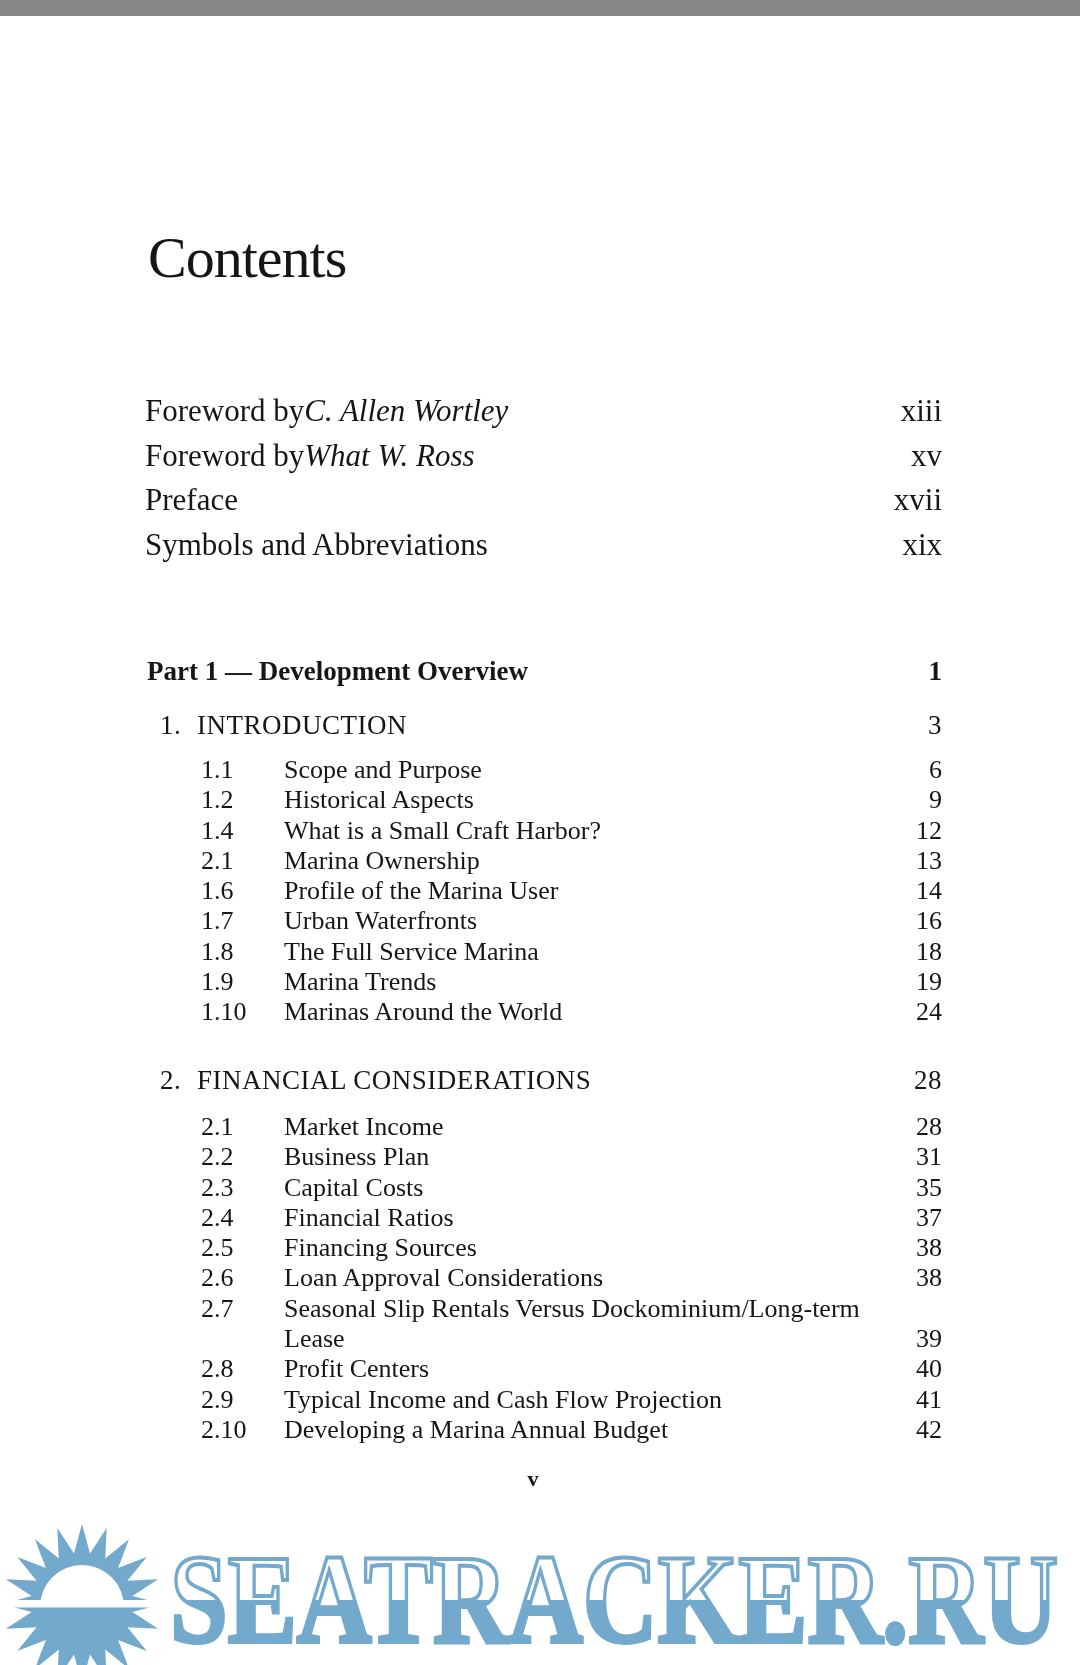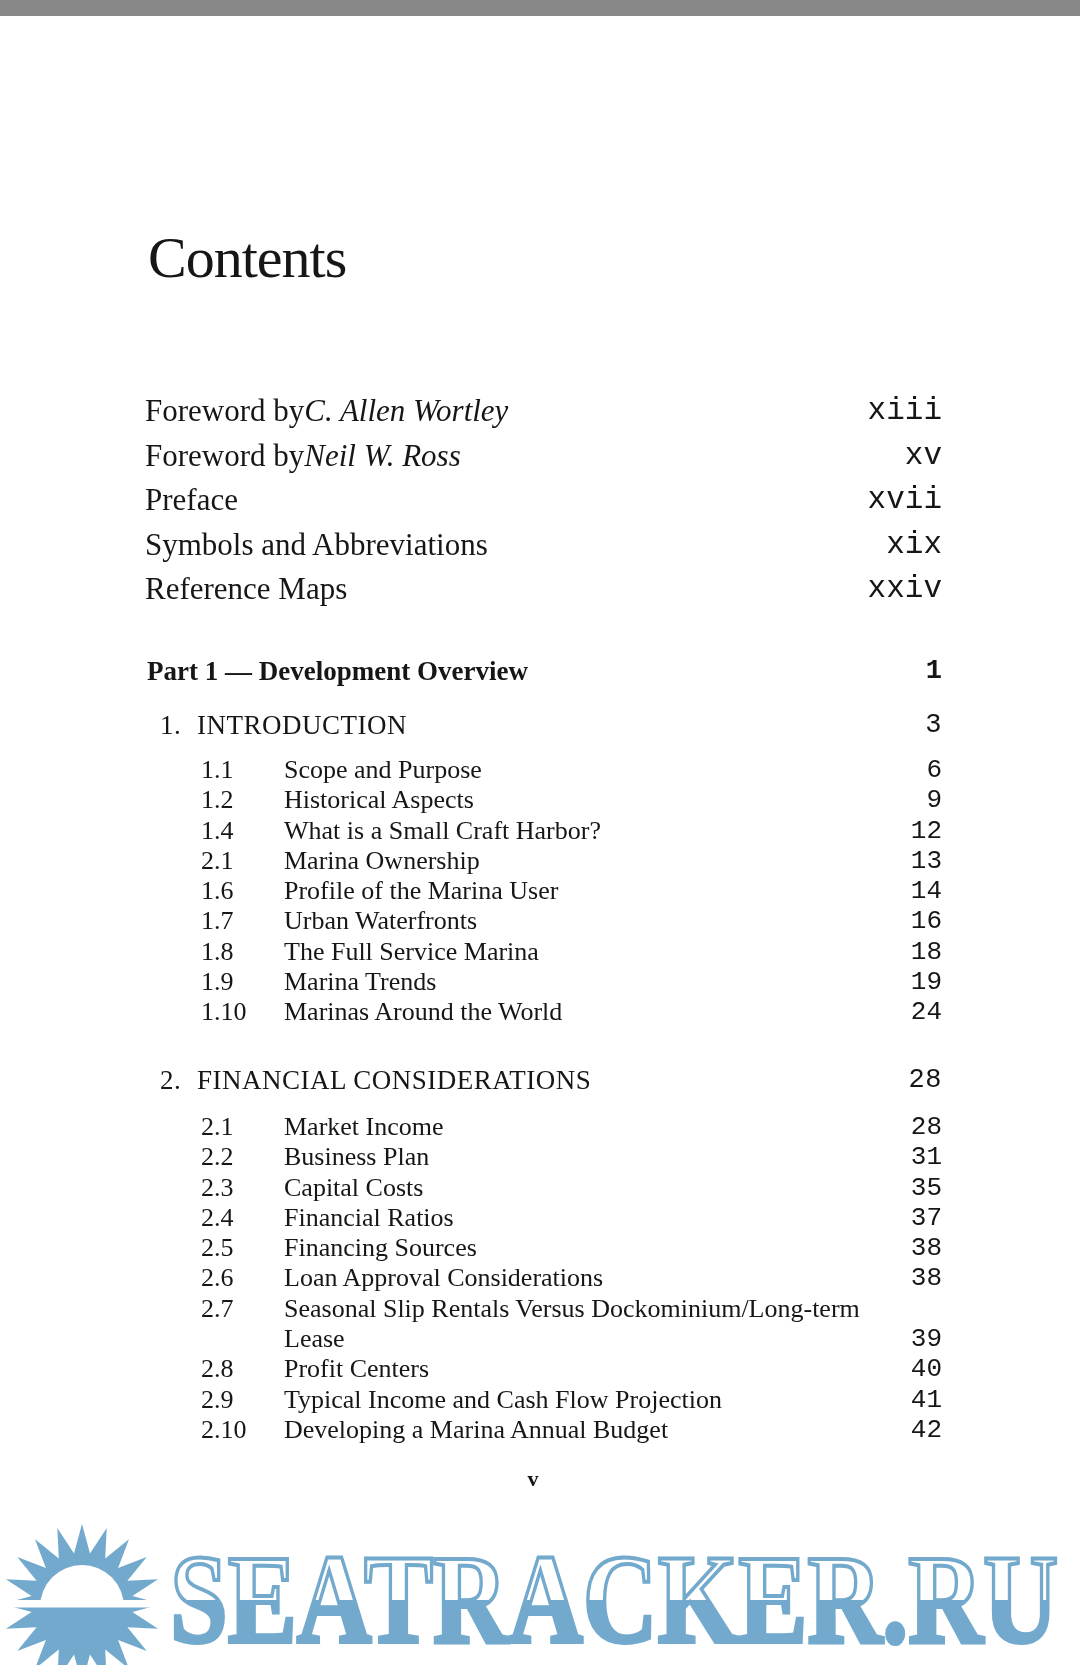--- a/index.html
+++ b/index.html
@@ -10,21 +10,21 @@
     color:#161616;
   }
   .page-title{
     position:absolute;left:148px;top:213px;
     font-size:58px;line-height:1;letter-spacing:-1px;font-weight:normal;margin:0;
   }
   
   .front-matter{position:absolute;left:145px;top:379px;width:797px;}
   .fm-row{display:flex;align-items:flex-start;height:44.6px;font-size:31px;line-height:1.05;}
   .fm-row .it{font-style:italic;}
-  .pg{margin-left:auto;text-align:right;min-width:44px;white-space:nowrap;font-family:Liberation Mono, monospace;}
+  .pg{margin-left:auto;text-align:right;min-width:44px;white-space:nowrap;}
   
   .part-row{
     position:absolute;left:147px;top:641px;width:795px;
     display:flex;font-size:27px;font-weight:bold;line-height:1.1;justify-content:space-between;
   }
   
   .chapter-row{
     position:absolute;display:flex;font-size:27px;line-height:1.1;letter-spacing:.5px;
   }
   .chapter-row .num{flex:none;width:37px;}
@@ -55,41 +55,36 @@
 
   <div class="front-matter">
   <div class="fm-row">
     <span>Foreword by </span>
     <span class="it">C. Allen Wortley</span>
     <span class="pg">xiii</span>
   </div>
 
   <div class="fm-row">
     <span>Foreword by </span>
-    <span class="it">Neil W. Ross</span>
+    <span class="it">What W. Ross</span>
     <span class="pg">xv</span>
   </div>
 
   <div class="fm-row">
     <span>Preface</span>
     <span class="it"></span>
     <span class="pg">xvii</span>
   </div>
 
   <div class="fm-row">
     <span>Symbols and Abbreviations</span>
     <span class="it"></span>
     <span class="pg">xix</span>
   </div>
 
-  <div class="fm-row">
-    <span>Reference Maps</span>
-    <span class="it"></span>
-    <span class="pg">xxiv</span>
-  </div>
 </div>
 
   <div class="part-row">
     <span class="title">Part 1 — Development Overview</span>
     <span class="pg">1</span>
   </div>
 
   <div class="chapter-row ch-0">
     <span class="num">1.</span>
     <span class="title">INTRODUCTION</span>

